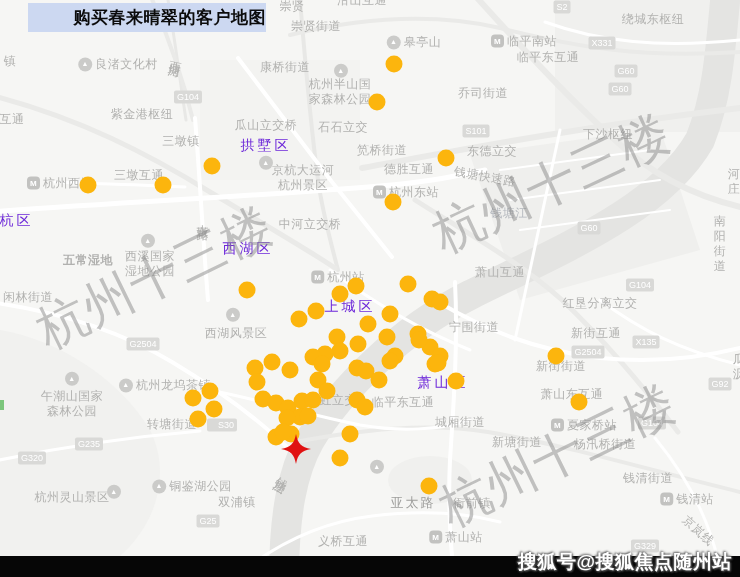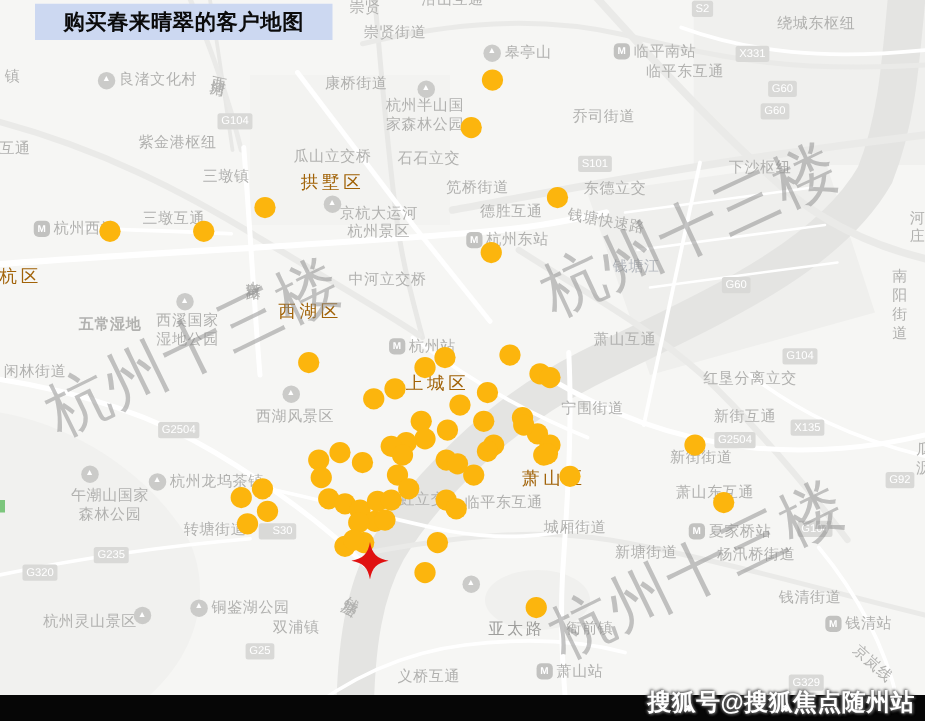--- a/index.html
+++ b/index.html
@@ -6,40 +6,40 @@
   .stage{position:relative;width:740px;height:577px;overflow:hidden;background:#F6F6F4;
          font-family:"Liberation Sans","DejaVu Sans",sans-serif;}
   .layer{position:absolute;inset:0;}
   svg.base{position:absolute;left:0;top:0;z-index:0;}
   #label-layer{z-index:2;}
   #wm-layer{z-index:3;pointer-events:none;}
   #dot-layer{z-index:4;}
   #star-wrap{position:absolute;z-index:5;transform:translate(-50%,-50%);}
   .lbl{position:absolute;transform:translate(-50%,-50%);color:#B1B1AF;font-size:12px;
        white-space:pre-line;text-align:center;line-height:1.25;letter-spacing:.5px;}
-  .k-d{font-size:14px;letter-spacing:3px;color:#a16207;}
+  .k-d{font-size:14px;letter-spacing:3px;color:#6d28d9;}
   .k-w{color:#B3B7BD;}
   .k-b{background:#D9D9D7;color:#FFFFFF;font-size:9px;letter-spacing:0;
        padding:0 3px;border-radius:2px;line-height:13px;white-space:nowrap;}
   .k-v{writing-mode:vertical-rl;letter-spacing:2px;}
   .k-rm{font-size:13px;color:#9E9E9C;letter-spacing:2px;}
   .k-s{white-space:nowrap;display:flex;align-items:center;gap:3px;}
   .k-p{white-space:nowrap;display:flex;align-items:center;gap:3px;}
   .st-ic{width:13px;height:13px;border-radius:4px;background:#C2C2C0;color:#fff;
          font-size:8px;font-weight:bold;display:inline-flex;align-items:center;
          justify-content:center;flex:0 0 auto;}
   .pin-ic{width:14px;height:14px;border-radius:50%;background:#CBCBC9;color:#fff;
           font-size:7px;display:inline-flex;align-items:center;justify-content:center;flex:0 0 auto;}
   .dot{position:absolute;width:17px;height:17px;border-radius:50%;
        transform:translate(-50%,-50%);}
   .wm{position:absolute;font-size:50px;color:rgba(138,138,138,0.5);
       font-family:"Liberation Serif","DejaVu Serif",serif;white-space:nowrap;
       transform:translate(-50%,-50%) rotate(-26deg);letter-spacing:1px;}
   .banner{position:absolute;left:28px;top:3px;width:238px;height:29px;z-index:10;
-          display:flex;align-items:center;justify-content:center;}
+          display:flex;align-items:center;justify-content:flex-end;}
   .banner span{font-size:17px;font-weight:bold;color:#0B0B0B;letter-spacing:.5px;}
   .bottombar{position:absolute;left:0;bottom:0;width:740px;height:21px;background:#060606;z-index:8;}
   .credit{position:absolute;right:8px;bottom:2px;z-index:9;font-size:19px;font-weight:bold;
           color:#FFFFFF;text-shadow:0 0 3px #666,1px 1px 2px #555,-1px -1px 2px #777;
           letter-spacing:.5px;}
 </style>
 </head>
 <body>
 
 <div class="stage">
@@ -173,21 +173,21 @@
       <div class="lbl k-t" style="left: 561px; top: 366px; transform: translate(-50%, -50%);">新街街道</div>
       <div class="lbl k-d" style="left: 443px; top: 383px; transform: translate(-50%, -50%);">萧山区</div>
       <div class="lbl k-t" style="left: 572px; top: 394px; transform: translate(-50%, -50%);">萧山东互通</div>
       <div class="lbl k-t" style="left: 403px; top: 402px; transform: translate(-50%, -50%);">临平东互通</div>
       <div class="lbl k-t" style="left: 332px; top: 400px; transform: translate(-50%, -50%);">彩虹立交</div>
       <div class="lbl k-p" style="left: 165px; top: 385px; transform: translate(-50%, -50%);">
         <span class="pin-ic">▲</span>
         <span>杭州龙坞茶镇</span>
       </div>
       <div class="lbl k-pin" style="left: 72px; top: 378px; transform: translate(-50%, -50%);"><span class="pin-ic">▲</span></div>
-      <div class="lbl k-t" style="left: 72px; top: 404px; transform: translate(-50%, -50%); margin-left: 16px;">午潮山国家
+      <div class="lbl k-t" style="left: 72px; top: 404px; transform: translate(-50%, -50%);">午潮山国家
 森林公园</div>
       <div class="lbl k-t" style="left: 172px; top: 424px; transform: translate(-50%, -50%);">转塘街道</div>
       <div class="lbl k-b" style="left: 222px; top: 425px; transform: translate(-50%, -50%); padding-left: 11px;">S30</div>
       <div class="lbl k-b" style="left: 89px; top: 444px; transform: translate(-50%, -50%);">G235</div>
       <div class="lbl k-b" style="left: 32px; top: 458px; transform: translate(-50%, -50%);">G320</div>
       <div class="lbl k-v" style="left: 287px; top: 473px; transform: translate(-50%, -50%) rotate(30deg);">钱塘江</div>
       <div class="lbl k-pin" style="left: 377px; top: 466px; transform: translate(-50%, -50%);"><span class="pin-ic">▲</span></div>
       <div class="lbl k-rm" style="left: 413px; top: 503px; transform: translate(-50%, -50%);">亚太路</div>
       <div class="lbl k-t" style="left: 460px; top: 422px; transform: translate(-50%, -50%);">城厢街道</div>
       <div class="lbl k-t" style="left: 517px; top: 442px; transform: translate(-50%, -50%);">新塘街道</div>

